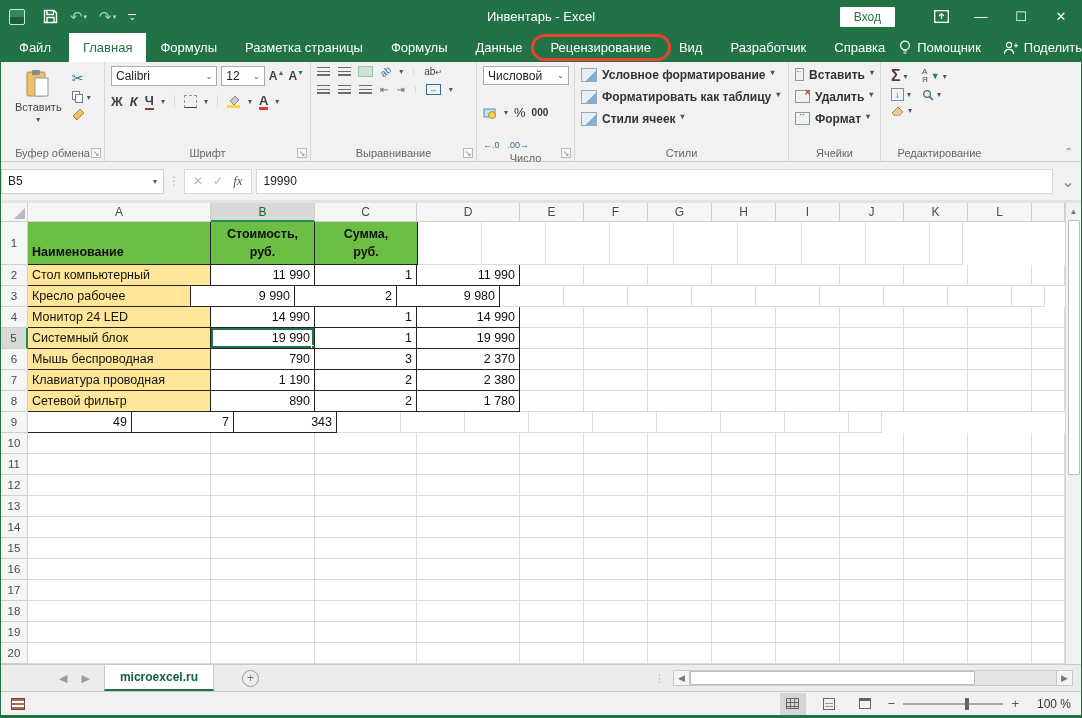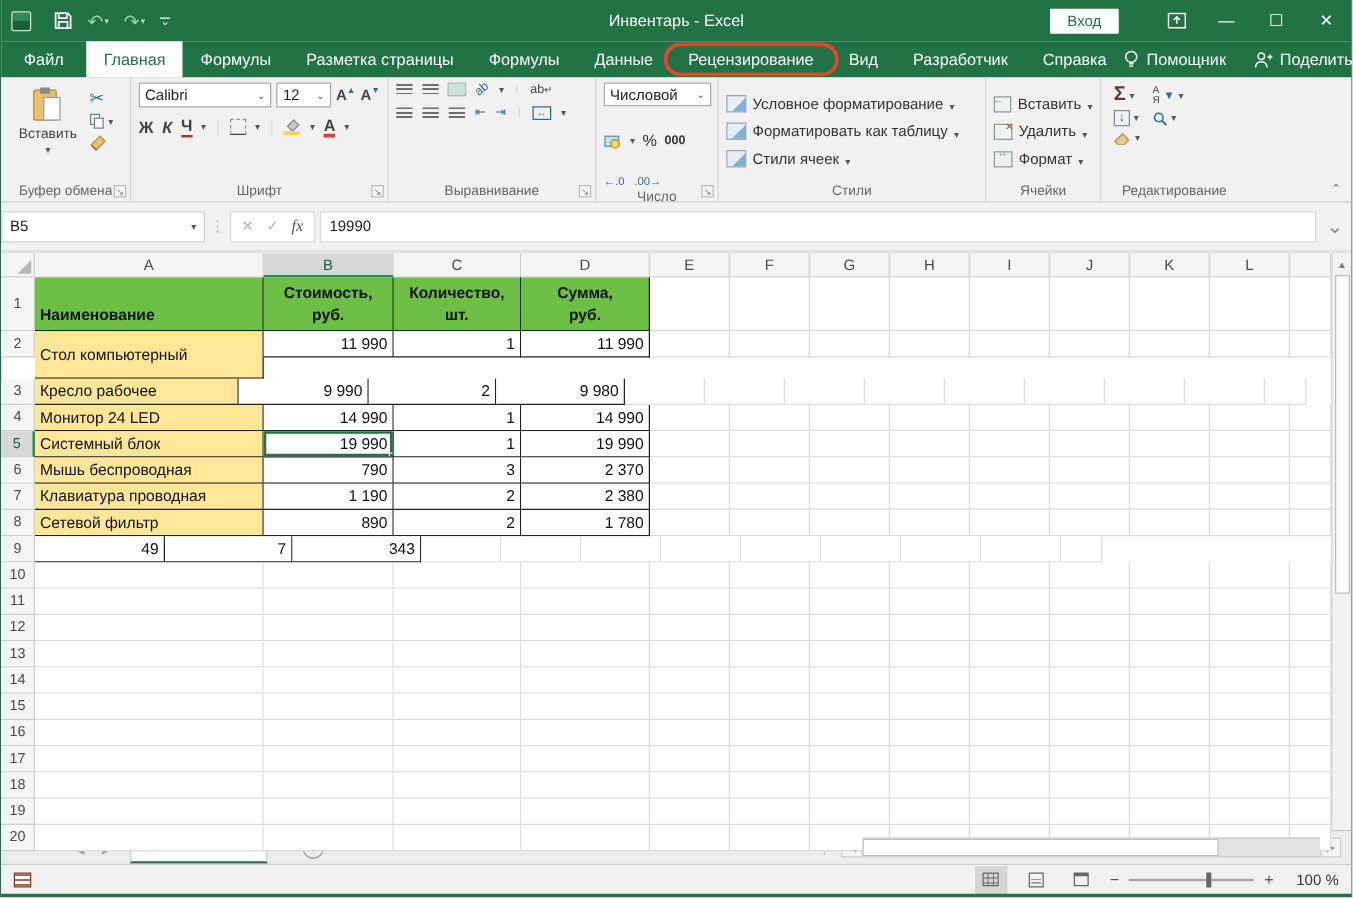--- a/index.html
+++ b/index.html
@@ -50,21 +50,21 @@
   .fontrow { display:flex; align-items:center; gap:4px; }
   .btnrow { display:flex; align-items:center; gap:7px; margin-top:7px; }
   .fmt-letter { font-weight:bold; font-size:13px; color:#444; cursor:pointer; }
   .u-letter { border-bottom:2px solid #9c3b2e; }
   .a-letter { border-bottom:3px solid #e03c31; line-height:1; }
   .grow-font { font-size:12px; font-weight:bold; }
   .icon-lines { width:13px; height:9px; background:repeating-linear-gradient(#6d6d6d 0 1.4px, transparent 1.4px 3.6px); }
   .alignsel { background:#cfe0d4; outline:1px solid #9fc0ab; }
   .mini { font-size:10px; color:#444; }
   .vbar { width:1px; background:#dcdcdc; align-self:stretch; margin:2px 2px; }
-  .stylerow { display:flex; align-items:flex-end; gap:5px; height:22px; cursor:pointer; white-space:nowrap; font-size:12px; color:#333; }
+  .stylerow { display:flex; align-items:flex-start; gap:5px; height:22px; cursor:pointer; white-space:nowrap; font-size:12px; color:#333;font-weight:bold; }
   .sticon { width:16px; height:14px; border:1px solid #9aa7b5; background:linear-gradient(135deg,#e8eef5 60%,#7fb0d8 60%); }
   .cellicon { width:15px; height:13px; border:1px solid #8aa08f; background:#eef3ee; position:relative; }
   .cellicon.ins::after { content:"←"; position:absolute; left:-1px; top:-3px; font-size:8px; color:#2f7c4f; }
   .cellicon.del::after { content:"✕"; position:absolute; right:-2px; top:-3px; font-size:8px; color:#c0392b; }
   .cellicon.fmt::after { content:"↔"; position:absolute; left:2px; top:-4px; font-size:8px; color:#2f6e8f; }
   .edit-grid { display:grid; grid-template-columns:auto auto; gap:4px 10px; padding:2px 4px; }
   .sigma { font-size:16px; font-weight:bold; color:#5b3a33; line-height:1; }
   .collapse { position:absolute; right:8px; bottom:4px; color:#777; font-size:10px; cursor:pointer; }
 
   
@@ -460,37 +460,35 @@
           <div class="colhdr" style="width: 64px; height: 19px; flex: 0 0 auto;">J</div>
           <div class="colhdr" style="width: 64px; height: 19px; flex: 0 0 auto;">K</div>
           <div class="colhdr" style="width: 64px; height: 19px; flex: 0 0 auto;">L</div>
           <div class="colhdr" style="width: 33px; height: 19px; flex: 0 0 auto;"></div>
         </div>
         <div class="gr">
           <div class="rowhdr" style="width: 27px; height: 43px; flex: 0 0 auto;">1</div>
           <div class="cell tblb ghead first" style="width: 183px; height: 43px; flex: 0 0 auto;">Наименование</div>
           <div class="cell tblb ghead" style="width: 104px; height: 43px; flex: 0 0 auto;">Стоимость,
 руб.</div>
-          <div class="cell tblb ghead" style="width: 102px; height: 43px; flex: 0 0 auto;">Количество,
-шт.</div>
           <div class="cell tblb ghead" style="width: 103px; height: 43px; flex: 0 0 auto;">Сумма,
 руб.</div>
           <div class="cell" style="width: 64px; height: 43px; flex: 0 0 auto;"></div>
           <div class="cell" style="width: 64px; height: 43px; flex: 0 0 auto;"></div>
           <div class="cell" style="width: 64px; height: 43px; flex: 0 0 auto;"></div>
           <div class="cell" style="width: 64px; height: 43px; flex: 0 0 auto;"></div>
           <div class="cell" style="width: 64px; height: 43px; flex: 0 0 auto;"></div>
           <div class="cell" style="width: 64px; height: 43px; flex: 0 0 auto;"></div>
           <div class="cell" style="width: 64px; height: 43px; flex: 0 0 auto;"></div>
           <div class="cell" style="width: 64px; height: 43px; flex: 0 0 auto;"></div>
           <div class="cell" style="width: 33px; height: 43px; flex: 0 0 auto;"></div>
         </div>
         <div class="gr">
           <div class="rowhdr" style="width: 27px; height: 21px; flex: 0 0 auto;">2</div>
-          <div class="cell tblb cola" style="width: 183px; height: 38px; flex: 0 0 auto;">Стол компьютерный</div>
+          <div class="cell tblb cola" style="width: 183px; height: 21px; flex: 0 0 auto;">Стол компьютерный</div>
           <div class="cell tblb num" style="width: 104px; height: 21px; flex: 0 0 auto;">11 990</div>
           <div class="cell tblb num" style="width: 102px; height: 21px; flex: 0 0 auto;">1</div>
           <div class="cell tblb num" style="width: 103px; height: 21px; flex: 0 0 auto;">11 990</div>
           <div class="cell" style="width: 64px; height: 21px; flex: 0 0 auto;"></div>
           <div class="cell" style="width: 64px; height: 21px; flex: 0 0 auto;"></div>
           <div class="cell" style="width: 64px; height: 21px; flex: 0 0 auto;"></div>
           <div class="cell" style="width: 64px; height: 21px; flex: 0 0 auto;"></div>
           <div class="cell" style="width: 64px; height: 21px; flex: 0 0 auto;"></div>
           <div class="cell" style="width: 64px; height: 21px; flex: 0 0 auto;"></div>
           <div class="cell" style="width: 64px; height: 21px; flex: 0 0 auto;"></div>

